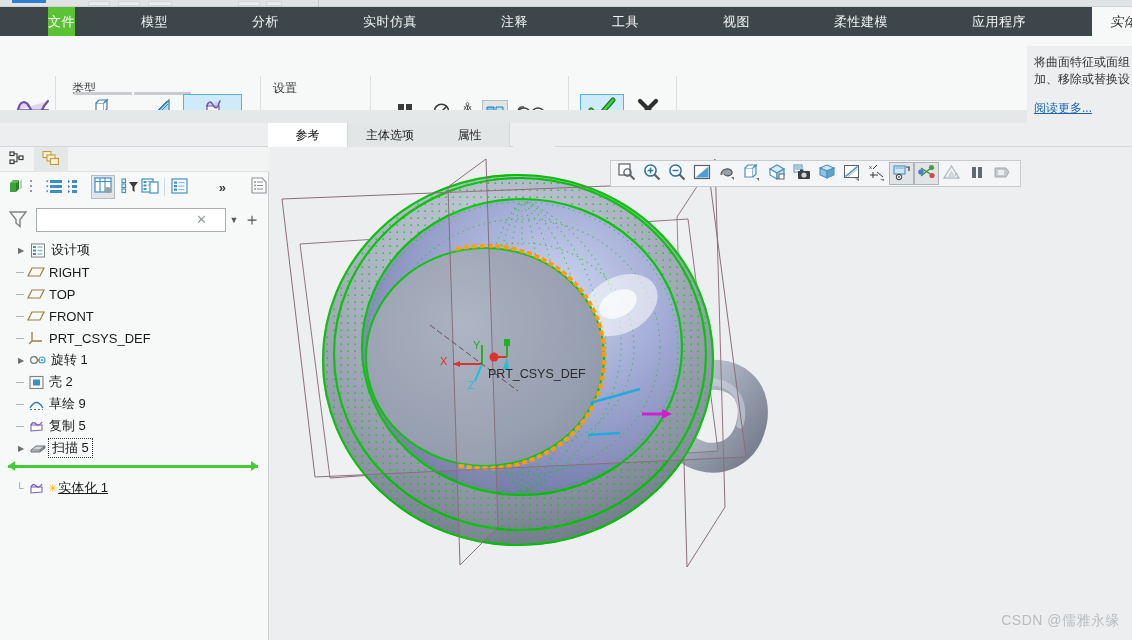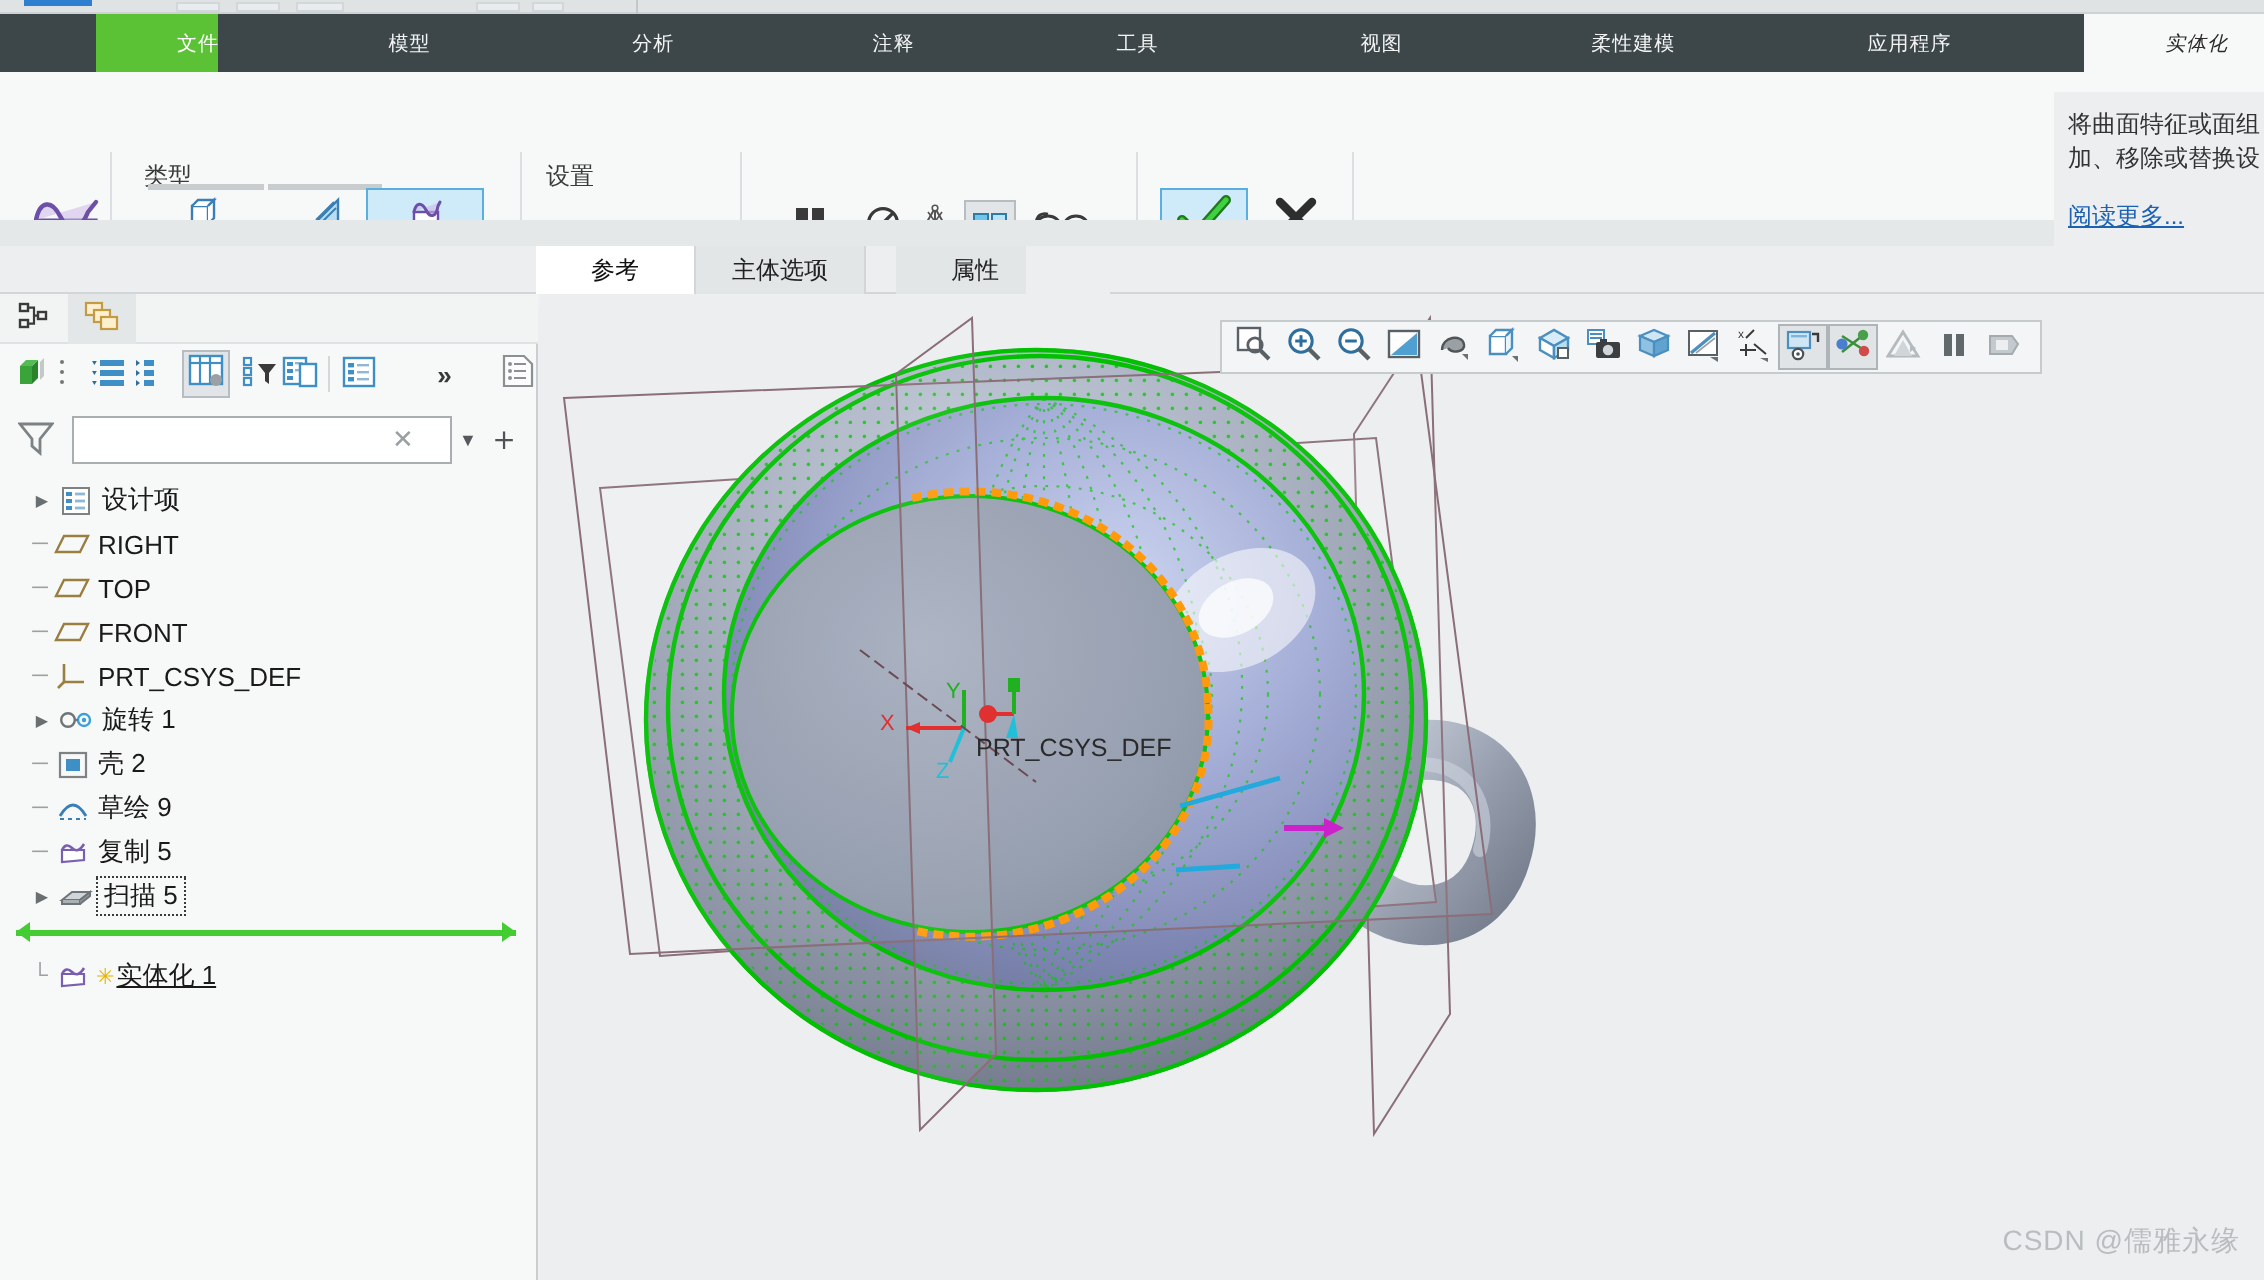--- a/index.html
+++ b/index.html
@@ -27,22 +27,22 @@
   .chrome-sliver .vdiv {
     position:absolute; top:0; width:1px; height:7px; background:#c3c9cb;
   }
 
   
   .menubar {
     position:absolute; left:0; top:7px; width:1132px; height:29px;
     background:#3d4649; display:flex; align-items:stretch;
   }
   .menu-item {
-    display:flex; align-items:center; justify-content:flex-end;
-    color:#f2f4f4; font-size:10px; padding:0 18px; white-space:nowrap;
+    display:flex; align-items:center; justify-content:flex-start;
+    color:#f2f4f4; font-size:13px; padding:0 18px; white-space:nowrap;
     cursor:default; letter-spacing:.5px;margin-left:48px;
   }
   .menu-item.file { background:#5bc236; color:#ffffff; font-weight:400; width:68px; padding:0; }
   .menu-item.active {
     background:#f7f8f8; color:#2b2b2b; font-style:italic;
   }
 
   
   .ribbon {
     position:absolute; left:0; top:36px; width:1132px; height:87px;
@@ -222,20 +222,23 @@
 
   <div class="menubar">
     <div class="menu-item file">
         <span>文件</span>
       </div>
     <div class="menu-item" style="width:80px">
         <span>模型</span>
       </div>
     <div class="menu-item" style="width:78px">
         <span>分析</span>
+      </div>
+    <div class="menu-item" style="width:100px">
+        <span>实时仿真</span>
       </div>
     <div class="menu-item" style="width:76px">
         <span>注释</span>
       </div>
     <div class="menu-item" style="width:78px">
         <span>工具</span>
       </div>
     <div class="menu-item" style="width:78px">
         <span>视图</span>
       </div>
@@ -397,21 +400,21 @@
     <a href="#">阅读更多...</a>
   </div>
 
   <div class="dash-tabs">
     <div class="dash-tab active" style="left:268px; width:80px;">
       <span>参考</span>
     </div>
     <div class="dash-tab" style="left:348px; width:85px;">
       <span>主体选项</span>
     </div>
-    <div class="dash-tab" style="left:448px; width:80px;">
+    <div class="dash-tab" style="left:430px; width:80px;">
       <span>属性</span>
     </div>
     <div class="dash-tab" style="left:513px; width:42px; background:#eceeef; border-right:none;"></div>
   </div>
 
   <div class="leftpanel">
 
     <div class="lp-tabs">
       <div class="lp-tab" style="left:0px;">
         <span>

